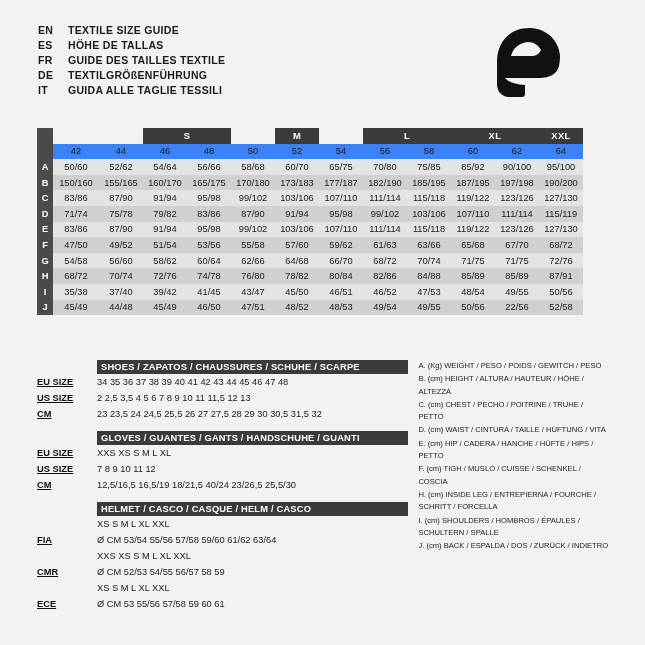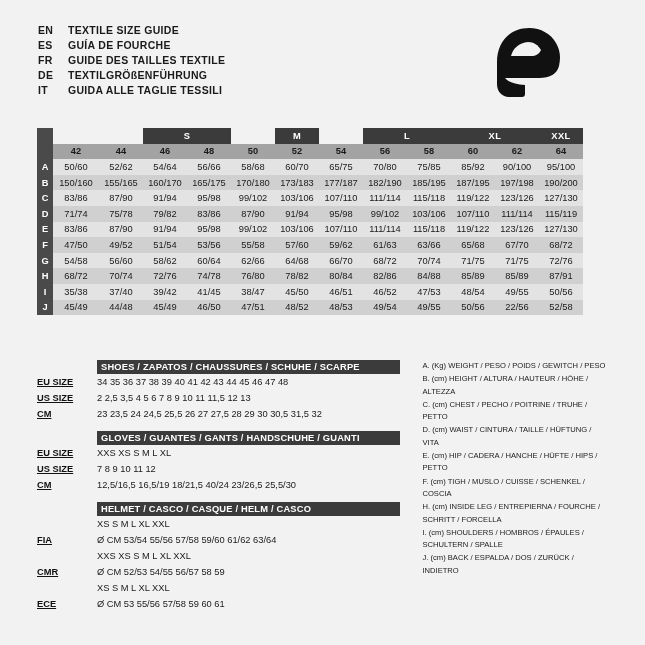--- a/index.html
+++ b/index.html
@@ -19,30 +19,30 @@
   .hdr-txt{font-size:10.5px;font-weight:bold;letter-spacing:.3px;}
 
   .helmet{position:absolute;right:78px;top:26px;width:76px;height:78px;}
 
   
   .main-table{position:absolute;left:37px;top:128px;width:572px;}
   .main-table table{border-collapse:collapse;width:100%;}
   .main-table td{font-size:9.3px;padding:0;height:15.6px;text-align:center;white-space:nowrap;}
   .grp{background:#3b3b3b;color:#fff;font-weight:bold;font-size:9.5px;letter-spacing:.5px;}
   .grp-empty{background:transparent;}
-  .hdr-num{background:#a3a3a3;font-weight:bold;}
+  .hdr-num{background:#3b82f6;font-weight:normal;}
   .rowlab{background:#4a4a4a;color:#fff;font-weight:bold;width:16px;text-align:center;}
   .r-odd td{background:#e3e3e3;}
   .r-even td{background:#d0d0d0;}
   .r-odd td.rowlab,.r-even td.rowlab{background:#4a4a4a;}
   .c-first{width:46px;}
   .cell{width:44px;}
 
   
-  .lower{position:absolute;left:37px;top:360px;width:572px;display:flex;gap:12px;}
+  .lower{position:absolute;left:37px;top:360px;width:572px;display:flex;}
   .lower-left{width:378px;}
   .lower-right{width:194px;padding-left:10px;}
 
   .blk{margin-bottom:9px;}
   .blk-title{background:#3b3b3b;color:#fff;font-size:9.3px;font-weight:bold;
     letter-spacing:.2px;padding:2px 0 2px 4px;margin-left:60px;}
   .blk table{border-collapse:collapse;width:100%;}
   .blk td{font-size:9.3px;padding:1px 0;height:14px;white-space:nowrap;}
   .lbl{width:60px;font-weight:bold;font-size:9.3px;color:#111;text-decoration:underline;}
   .vals{font-size:9.3px;margin-left:20px;}
@@ -58,21 +58,21 @@
 
 <div class="page">
 
   <div class="header">
     <div class="hdr-row">
       <div class="hdr-lang">EN</div>
       <div class="hdr-txt">TEXTILE SIZE GUIDE</div>
     </div>
     <div class="hdr-row">
       <div class="hdr-lang">ES</div>
-      <div class="hdr-txt">GUÍA DE FOURCHE</div>
+      <div class="hdr-txt">HÖHE DE TALLAS</div>
     </div>
     <div class="hdr-row">
       <div class="hdr-lang">FR</div>
       <div class="hdr-txt">GUIDE DES TAILLES TEXTILE</div>
     </div>
     <div class="hdr-row">
       <div class="hdr-lang">DE</div>
       <div class="hdr-txt">TEXTILGRÖßENFÜHRUNG</div>
     </div>
     <div class="hdr-row">
@@ -239,21 +239,21 @@
         <td class="cell">85/89</td>
         <td class="cell">85/89</td>
         <td class="cell">87/91</td>
       </tr>
       <tr class="r-odd">
         <td class="rowlab">I</td>
         <td class="c-first">35/38</td>
         <td class="cell">37/40</td>
         <td class="cell">39/42</td>
         <td class="cell">41/45</td>
-        <td class="cell">38/47</td>
+        <td class="cell">43/47</td>
         <td class="cell">45/50</td>
         <td class="cell">46/51</td>
         <td class="cell">46/52</td>
         <td class="cell">47/53</td>
         <td class="cell">48/54</td>
         <td class="cell">49/55</td>
         <td class="cell">50/56</td>
       </tr>
       <tr class="r-even">
         <td class="rowlab">J</td>

